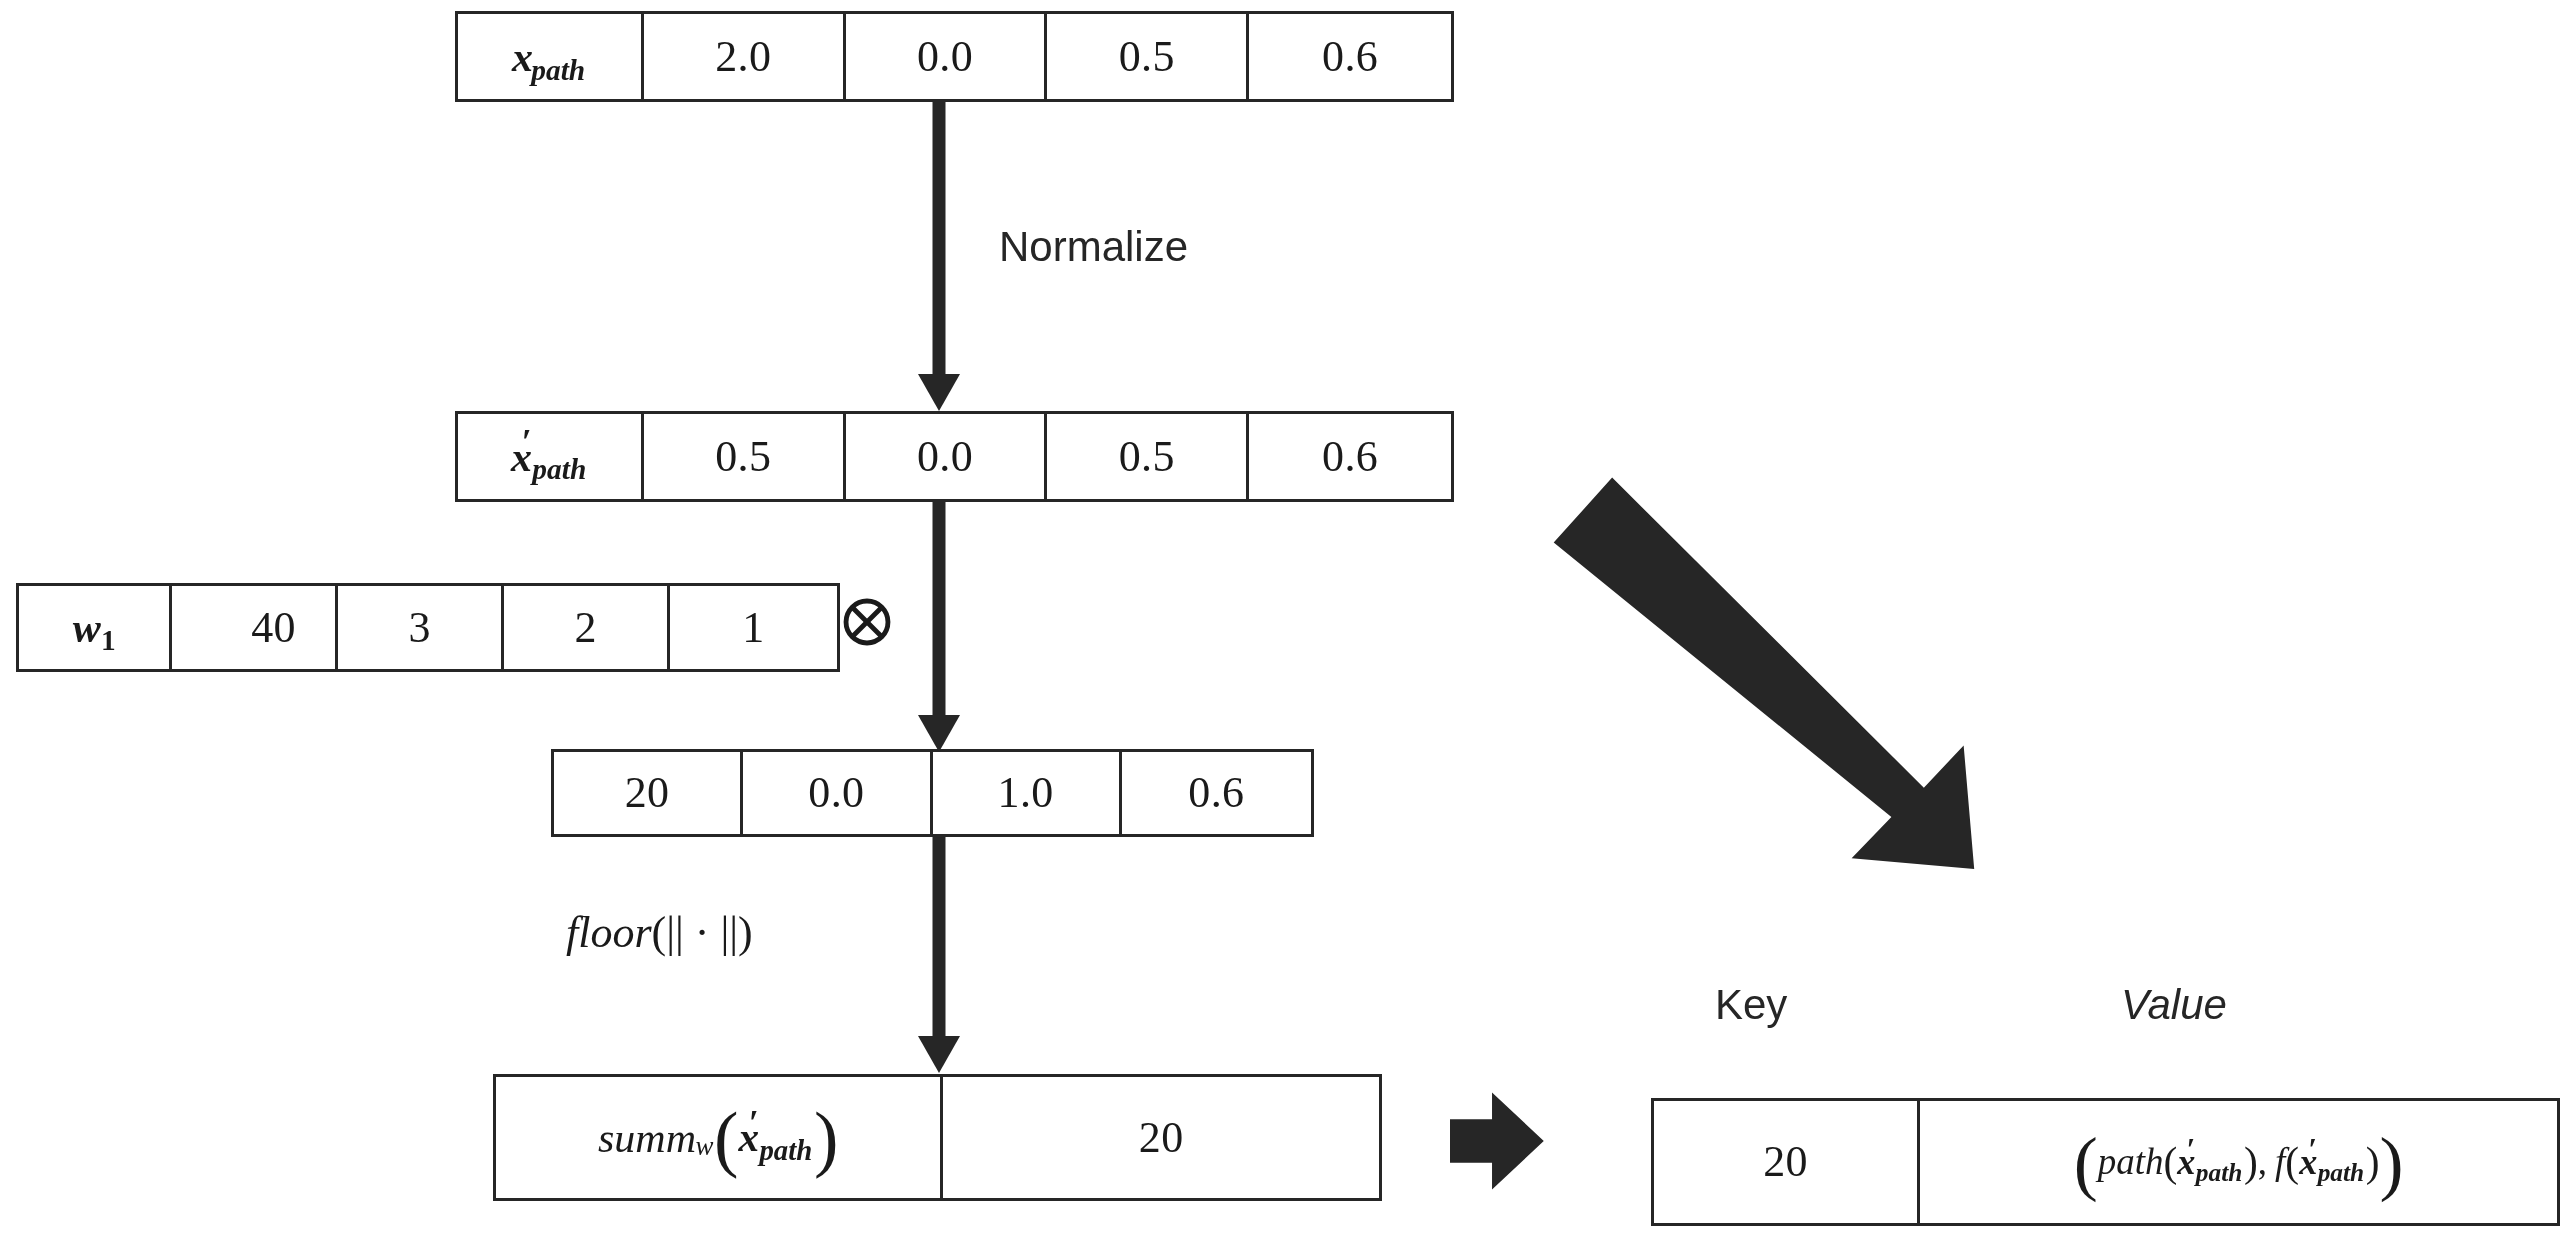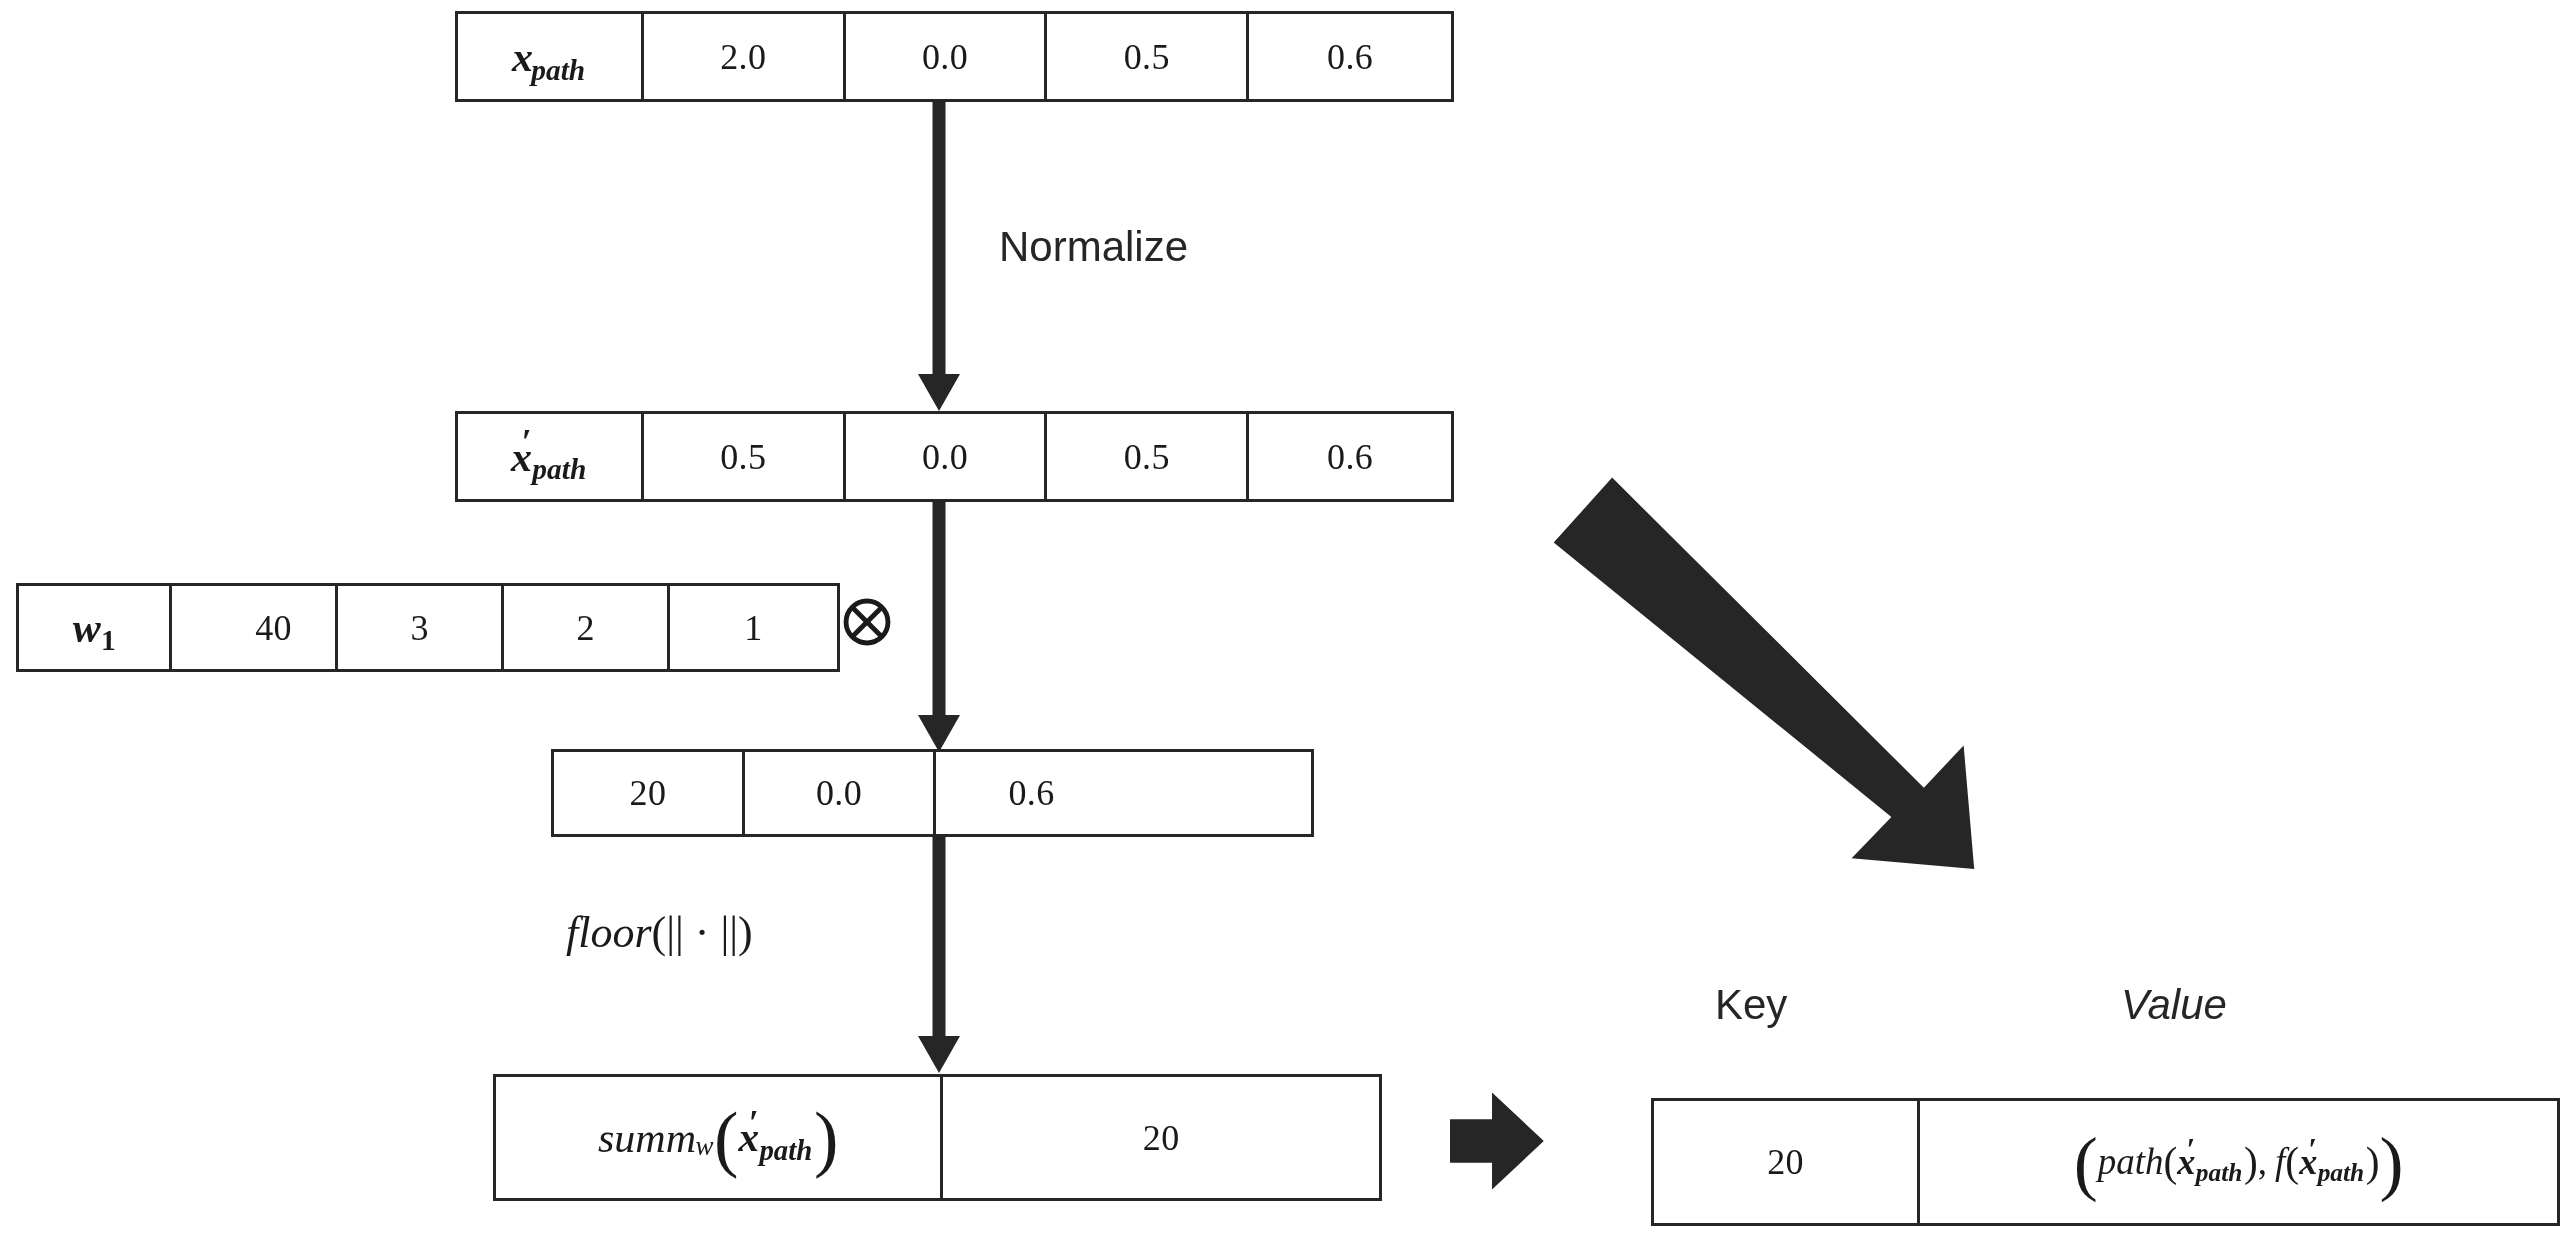--- a/index.html
+++ b/index.html
@@ -34,21 +34,21 @@
     justify-content: center;
     border-right: 3.2px solid #262626;
     color: #1a1a1a;
     white-space: nowrap;
     overflow: hidden;
   }
   .vcell:last-child { border-right: none; }
 
   .num {
     font-family: "Liberation Serif", serif;
-    font-size: 36px;
+    font-size: 44px;
     line-height: 1;
     letter-spacing: 0.4px;
   }
 
   
   .mathlabel {
     font-family: "Liberation Serif", serif;
     font-style: italic;
     font-weight: bold;
     font-size: 42px;
@@ -239,20 +239,21 @@
   </div>
 
   <div class="varrow" style="left:918px; top:502px; width:42px; height:250px;">
     <div class="shaft" style="height:214px;"></div>
     <div class="head"></div>
   </div>
 
   <div class="vtable" style="left:551px; top:749px; width:763px; height:88px;">
     <div class="vcell num" style="width:191px;">20</div>
     <div class="vcell num" style="width:191px;">0.0</div>
+    <div class="vcell num" style="width:191px;">1.0</div>
     <div class="vcell num" style="width:191px;">0.6</div>
   </div>
 
   <div class="varrow" style="left:918px; top:836px; width:42px; height:237px;">
     <div class="shaft" style="height:201px;"></div>
     <div class="head"></div>
   </div>
 
   <div class="floorlabel" style="left:566px; top:911px;">
     <span class="it">floor</span><span class="up">(|| · ||)</span>

